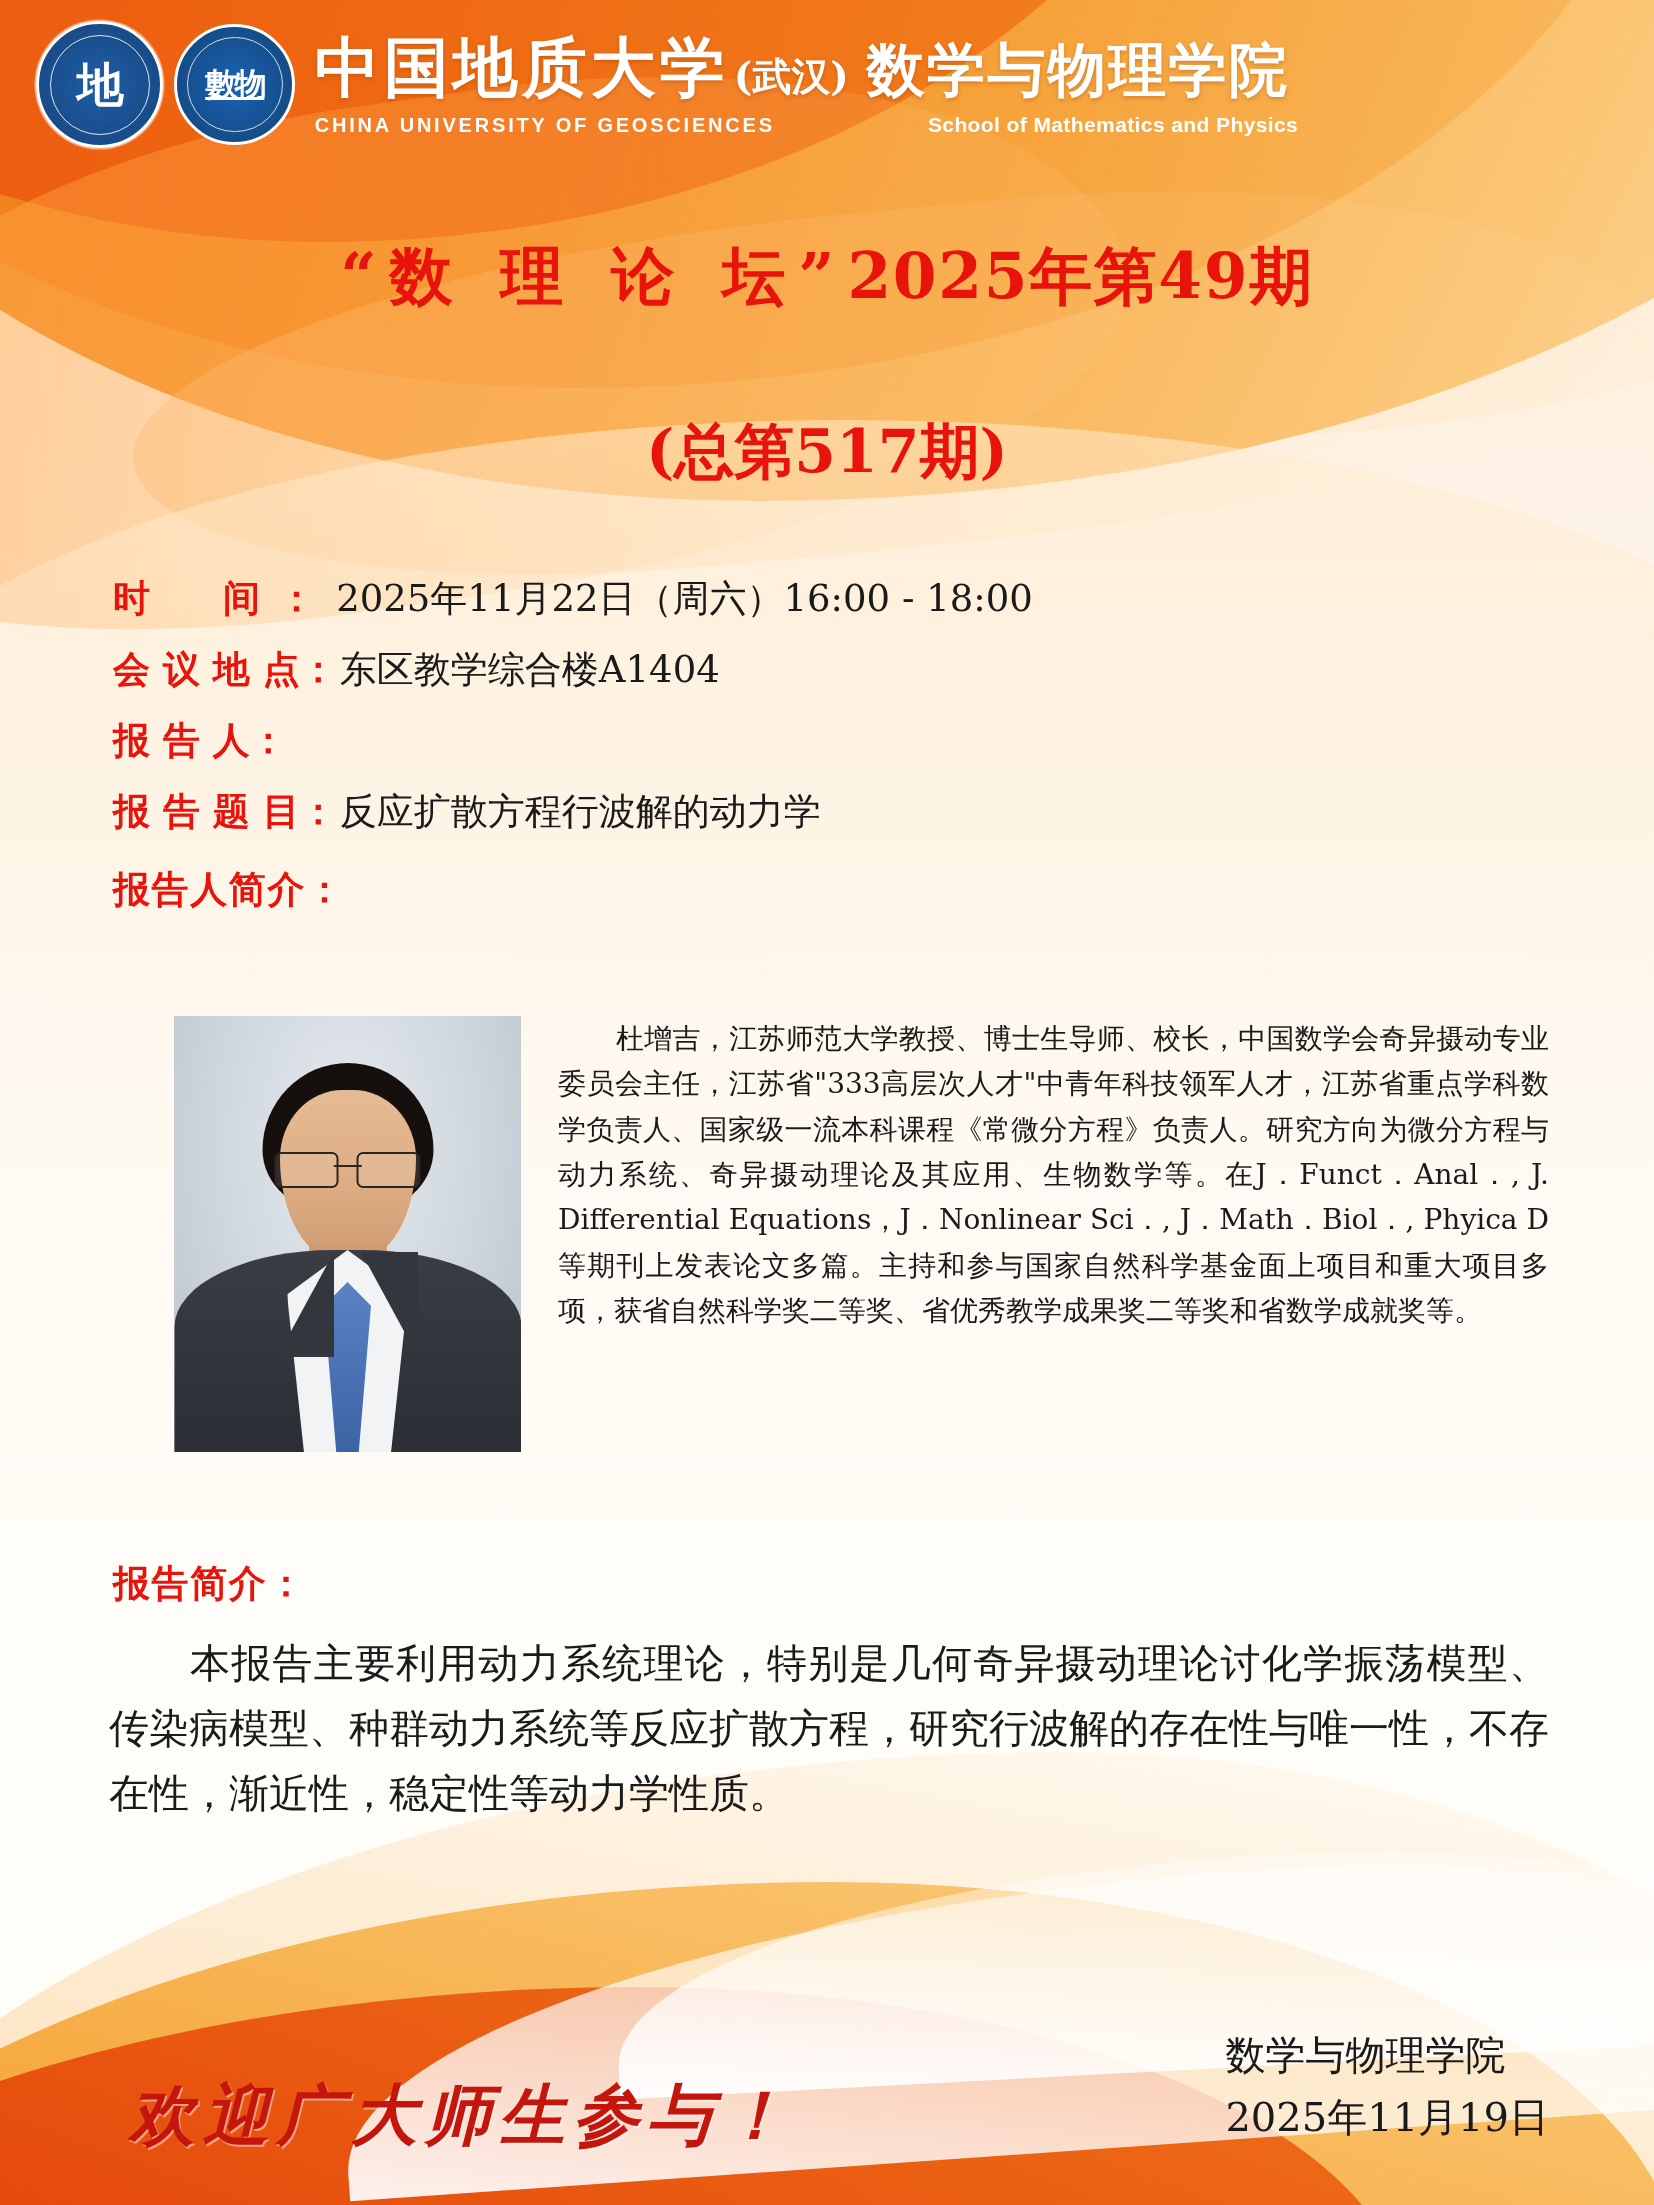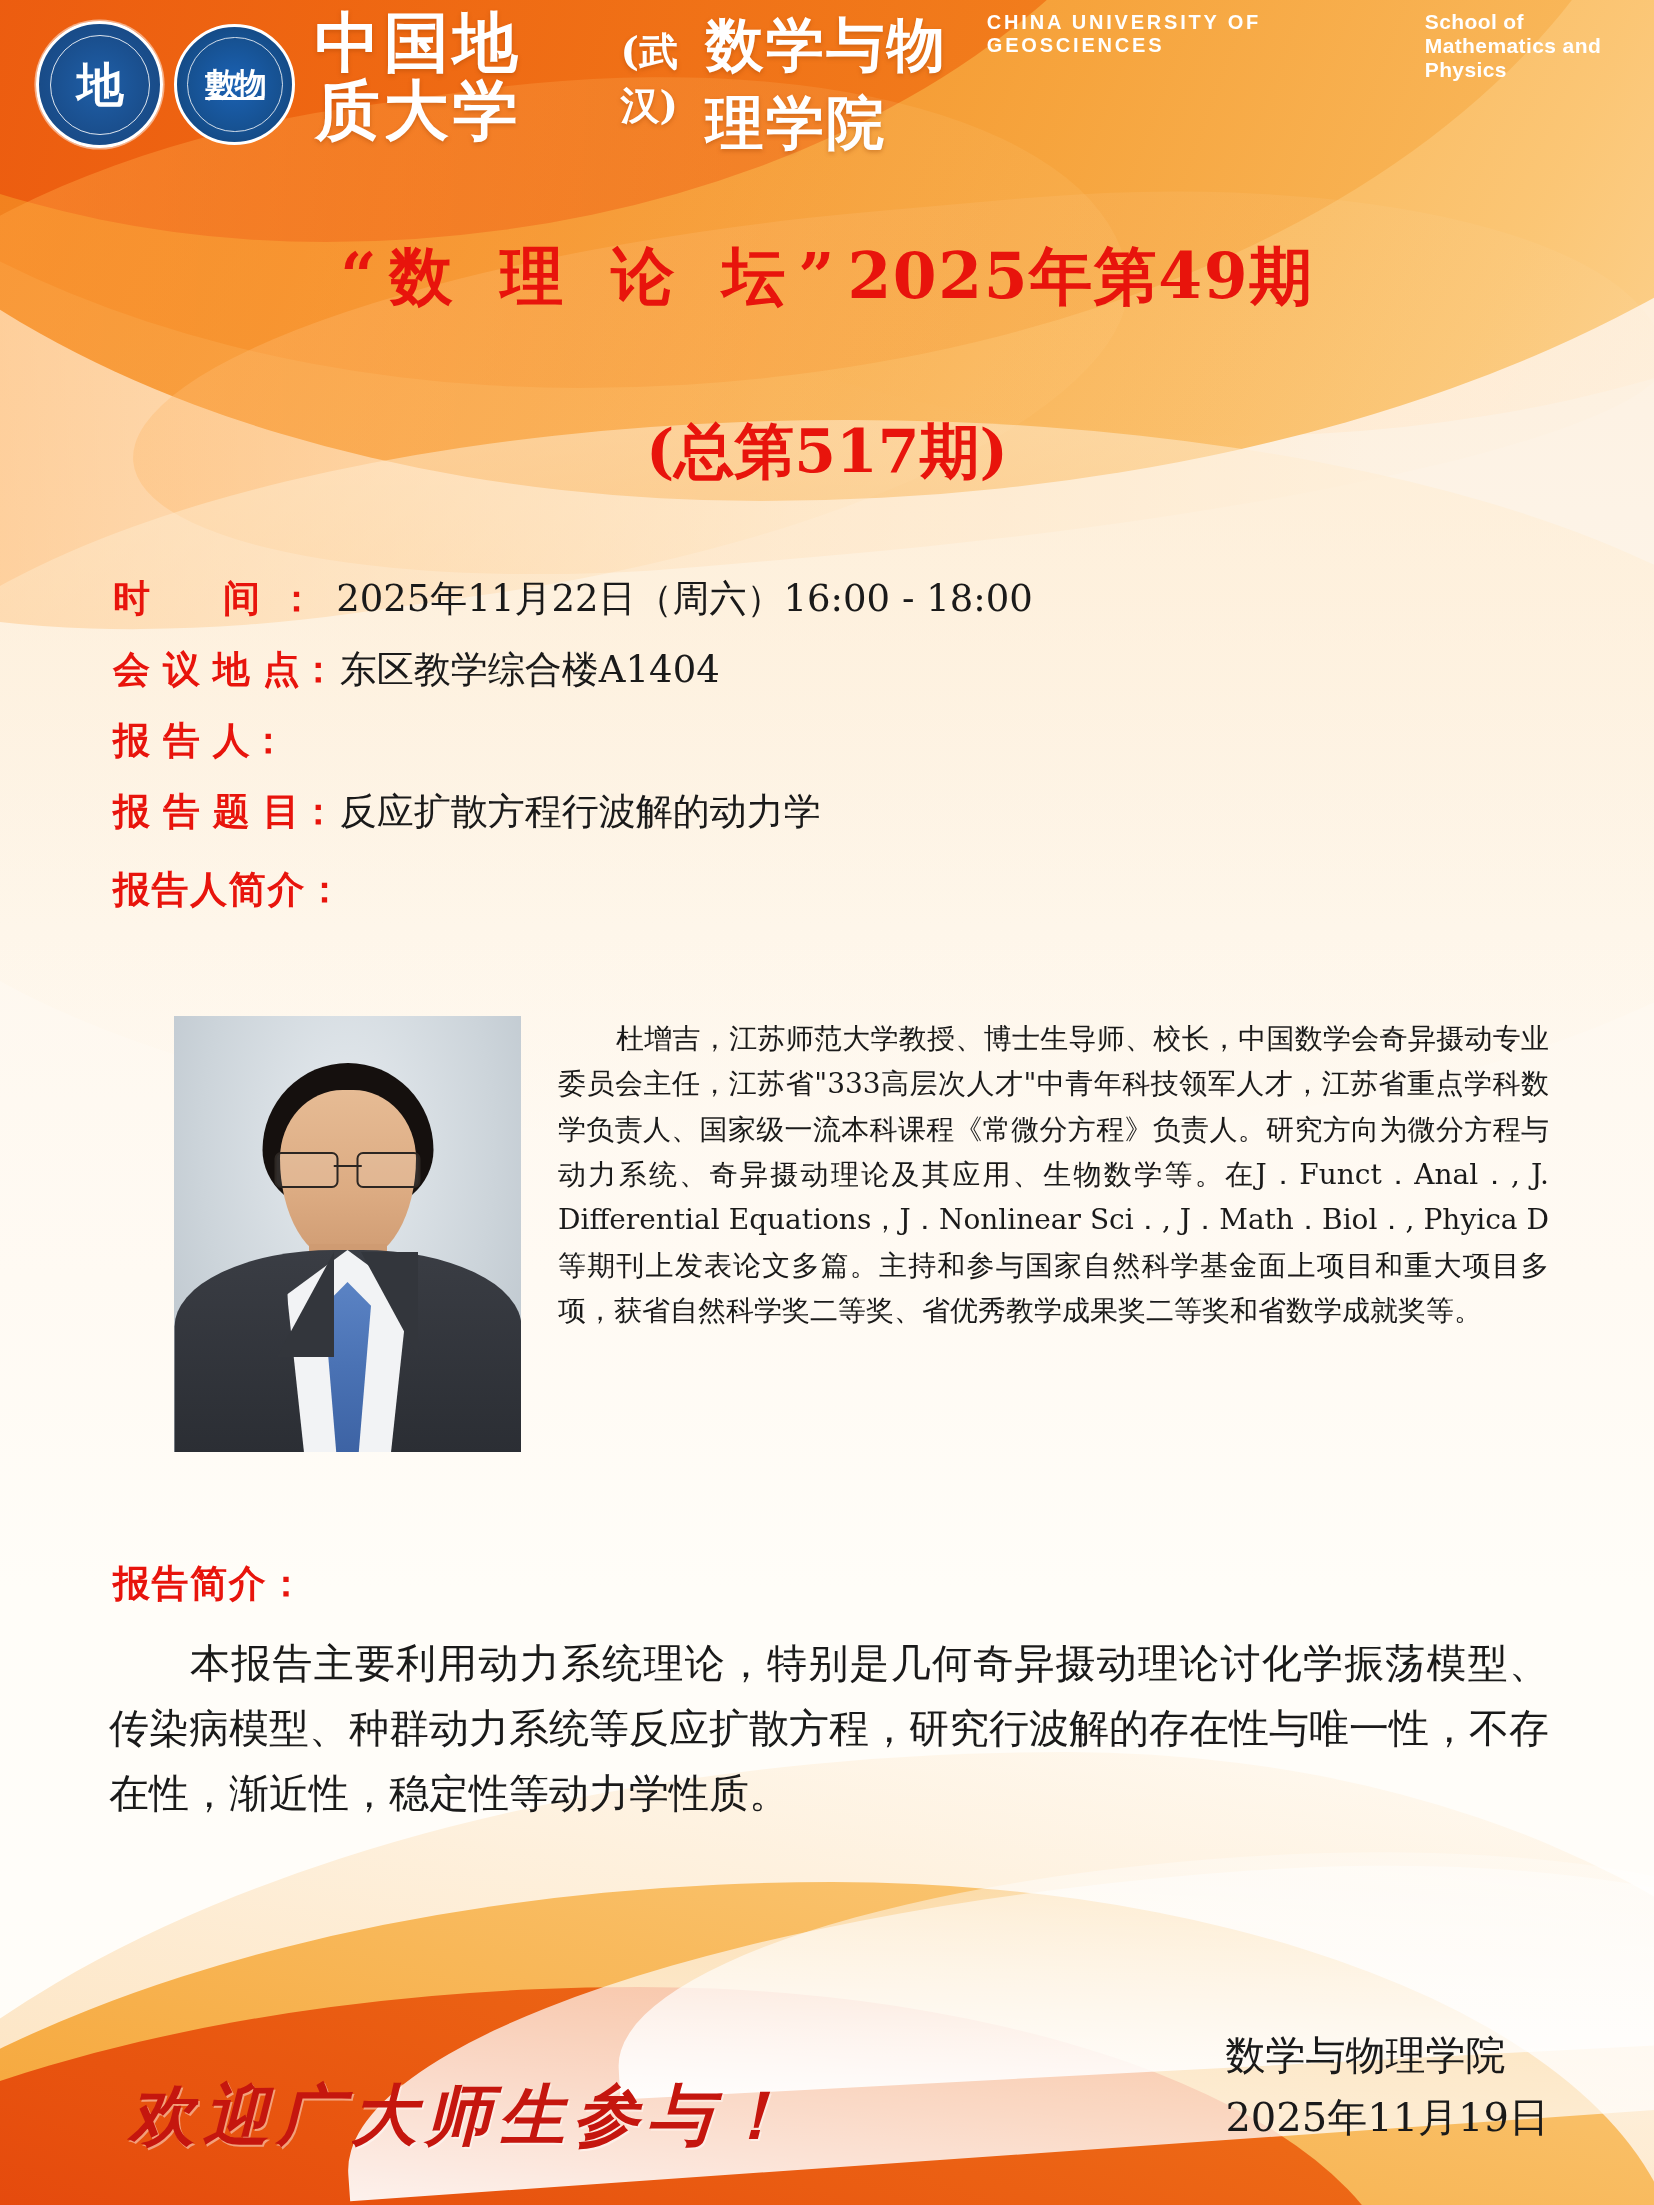--- a/index.html
+++ b/index.html
@@ -184,40 +184,40 @@
   }
   .crest2 .glyph {
     position: absolute; inset: 0;
     display: flex; align-items: center; justify-content: center;
     color: #fff; font-size: 32px; font-weight: bold; letter-spacing: -2.4px; text-decoration: underline;
   }
 
   .title-block {
     margin-left: 19.4px;
     display: flex;
-    flex-direction: row;
+    flex-direction: column;
     justify-content: center;
   }
   .uni-cn {
     display: flex;
     align-items: baseline;
     color: #ffffff;
     text-shadow: 0 1.6px 4px rgba(150,60,0,0.35);
   }
   .uni-cn .main {
     font-family: "DejaVu Serif", "Liberation Serif", serif;
     font-weight: bold;
     font-size: 65px;
     letter-spacing: 4px;
     line-height: 1.05;
   }
   .uni-cn .paren {
     font-family: "DejaVu Serif", "Liberation Serif", serif;
     font-size: 39px;
-    margin-left: 21px;
+    margin-left: 5px;
     font-weight: bold;
     text-align: center;
   }
   .uni-cn .dept {
     font-family: "DejaVu Serif", "Liberation Serif", serif;
     font-weight: bold;
     font-size: 58px;
     letter-spacing: 2.4px;
     margin-left: 18px;
   }

